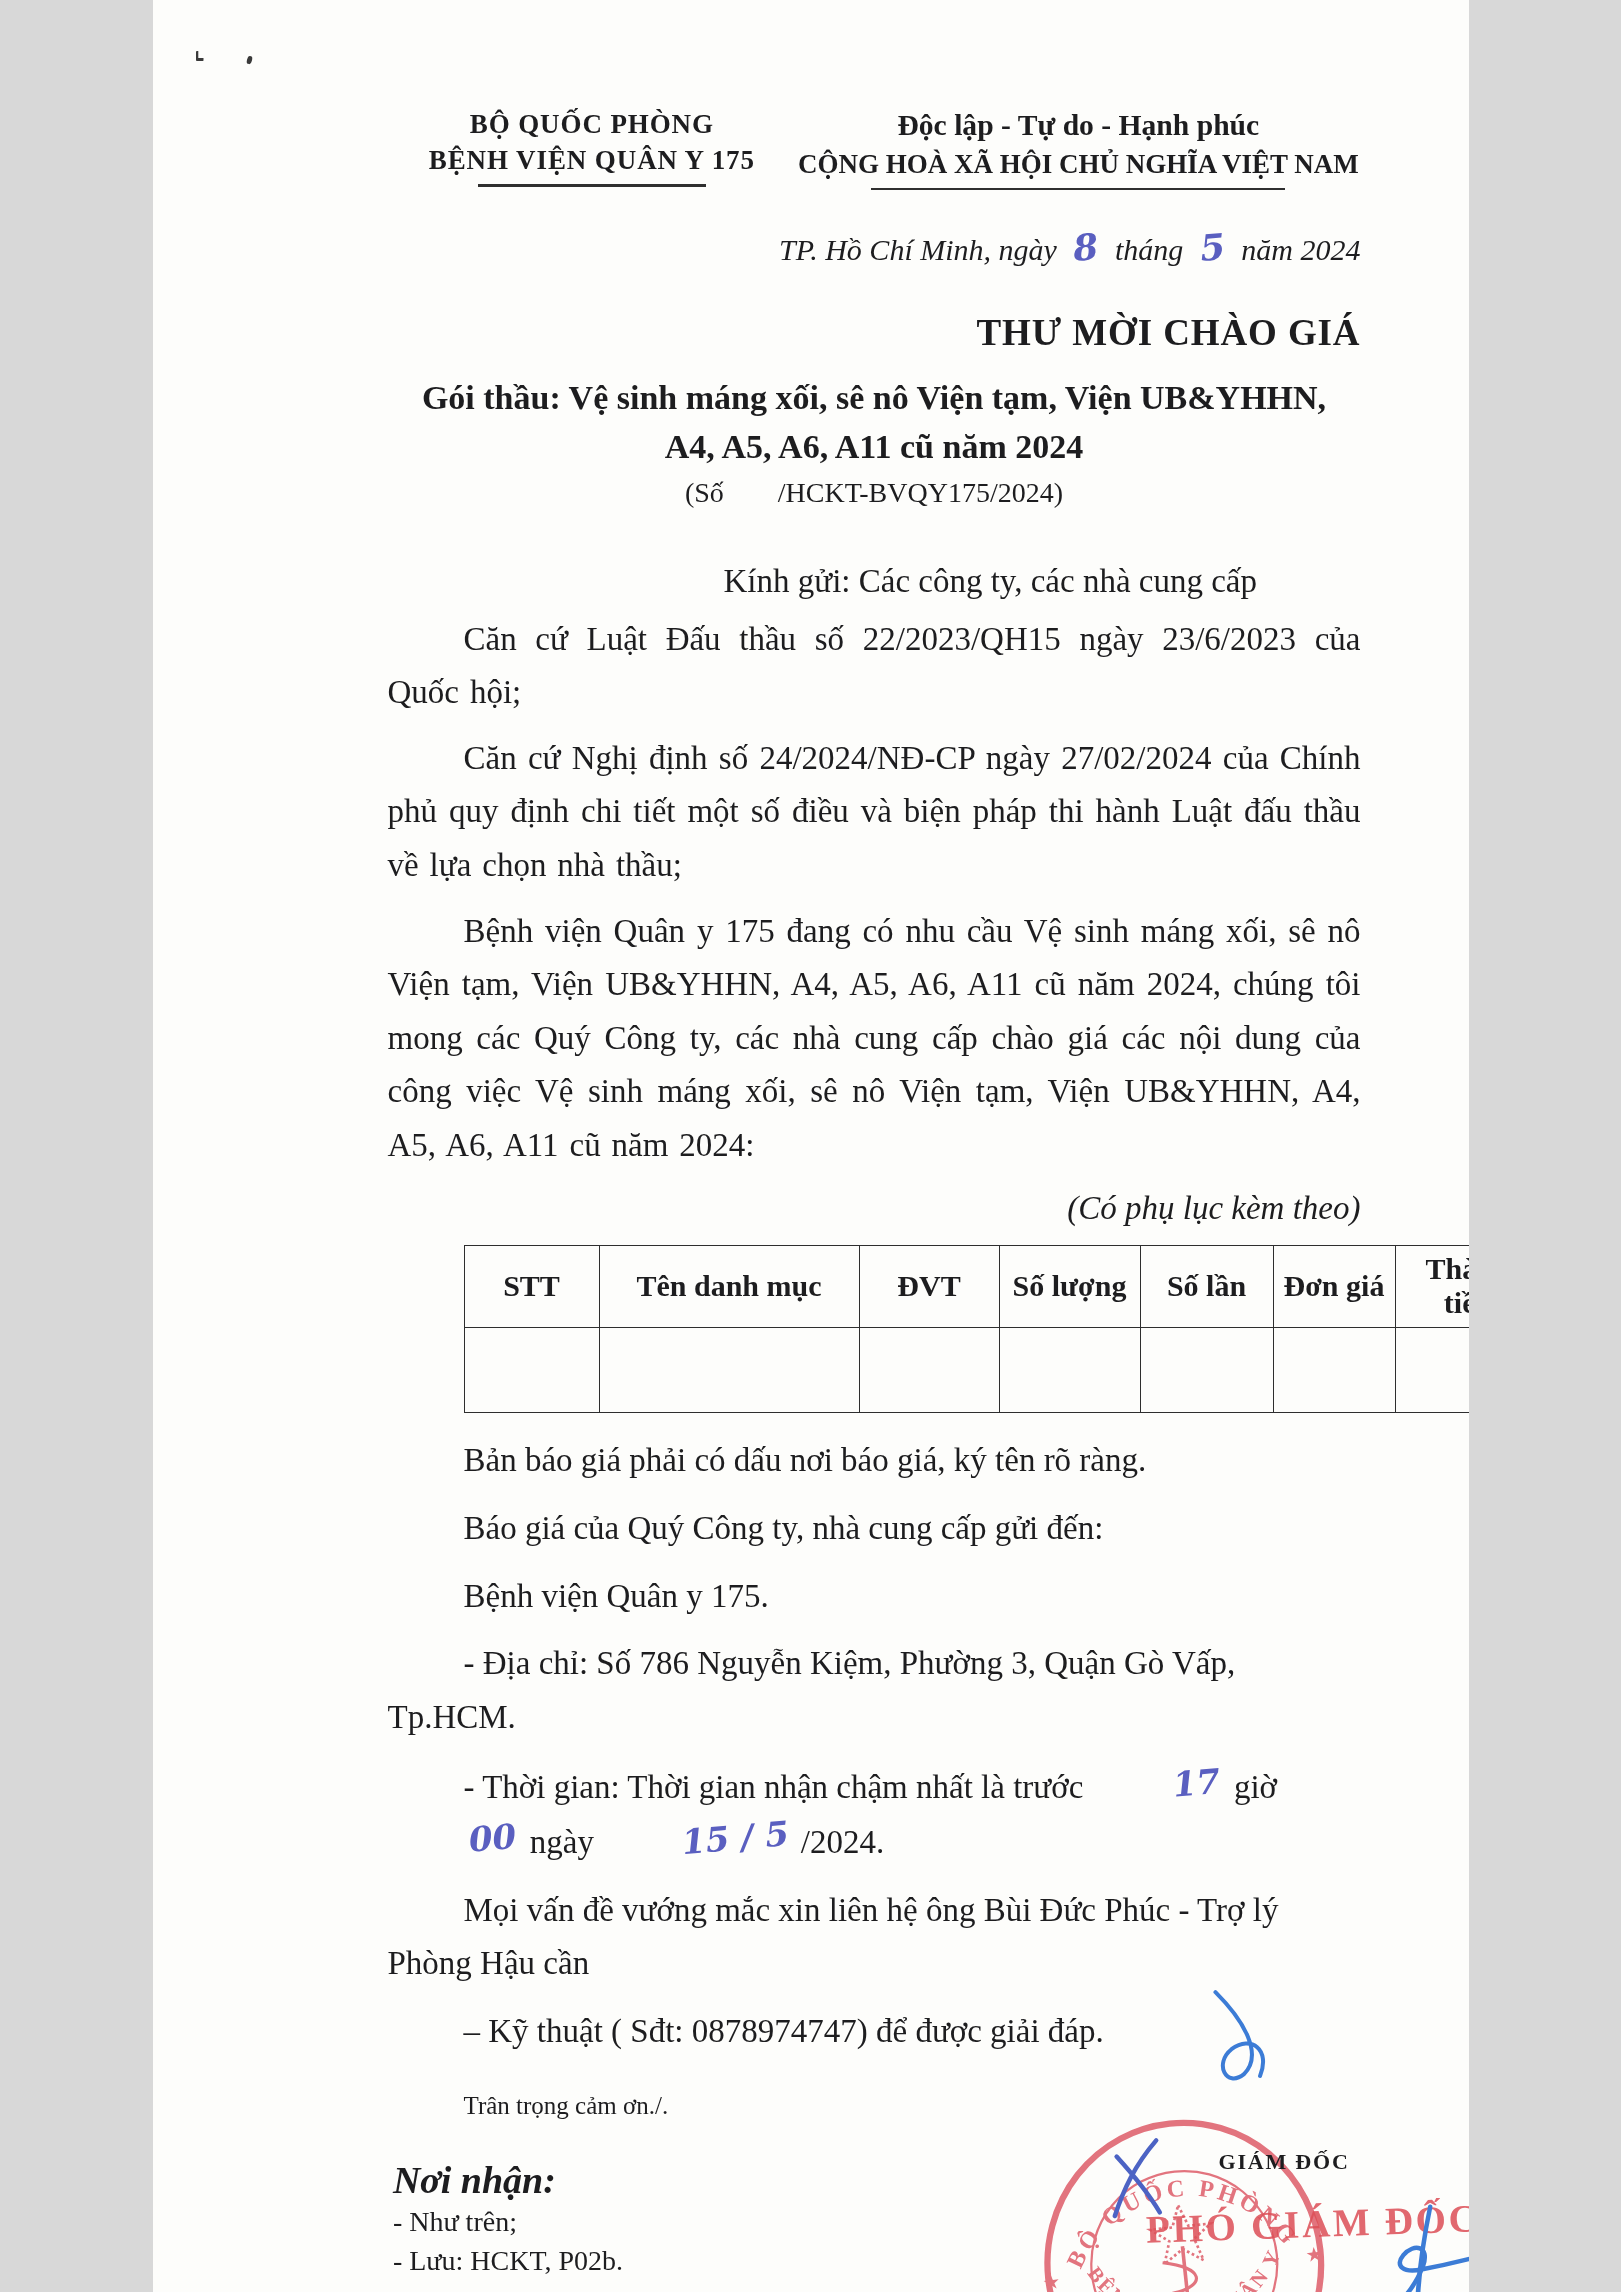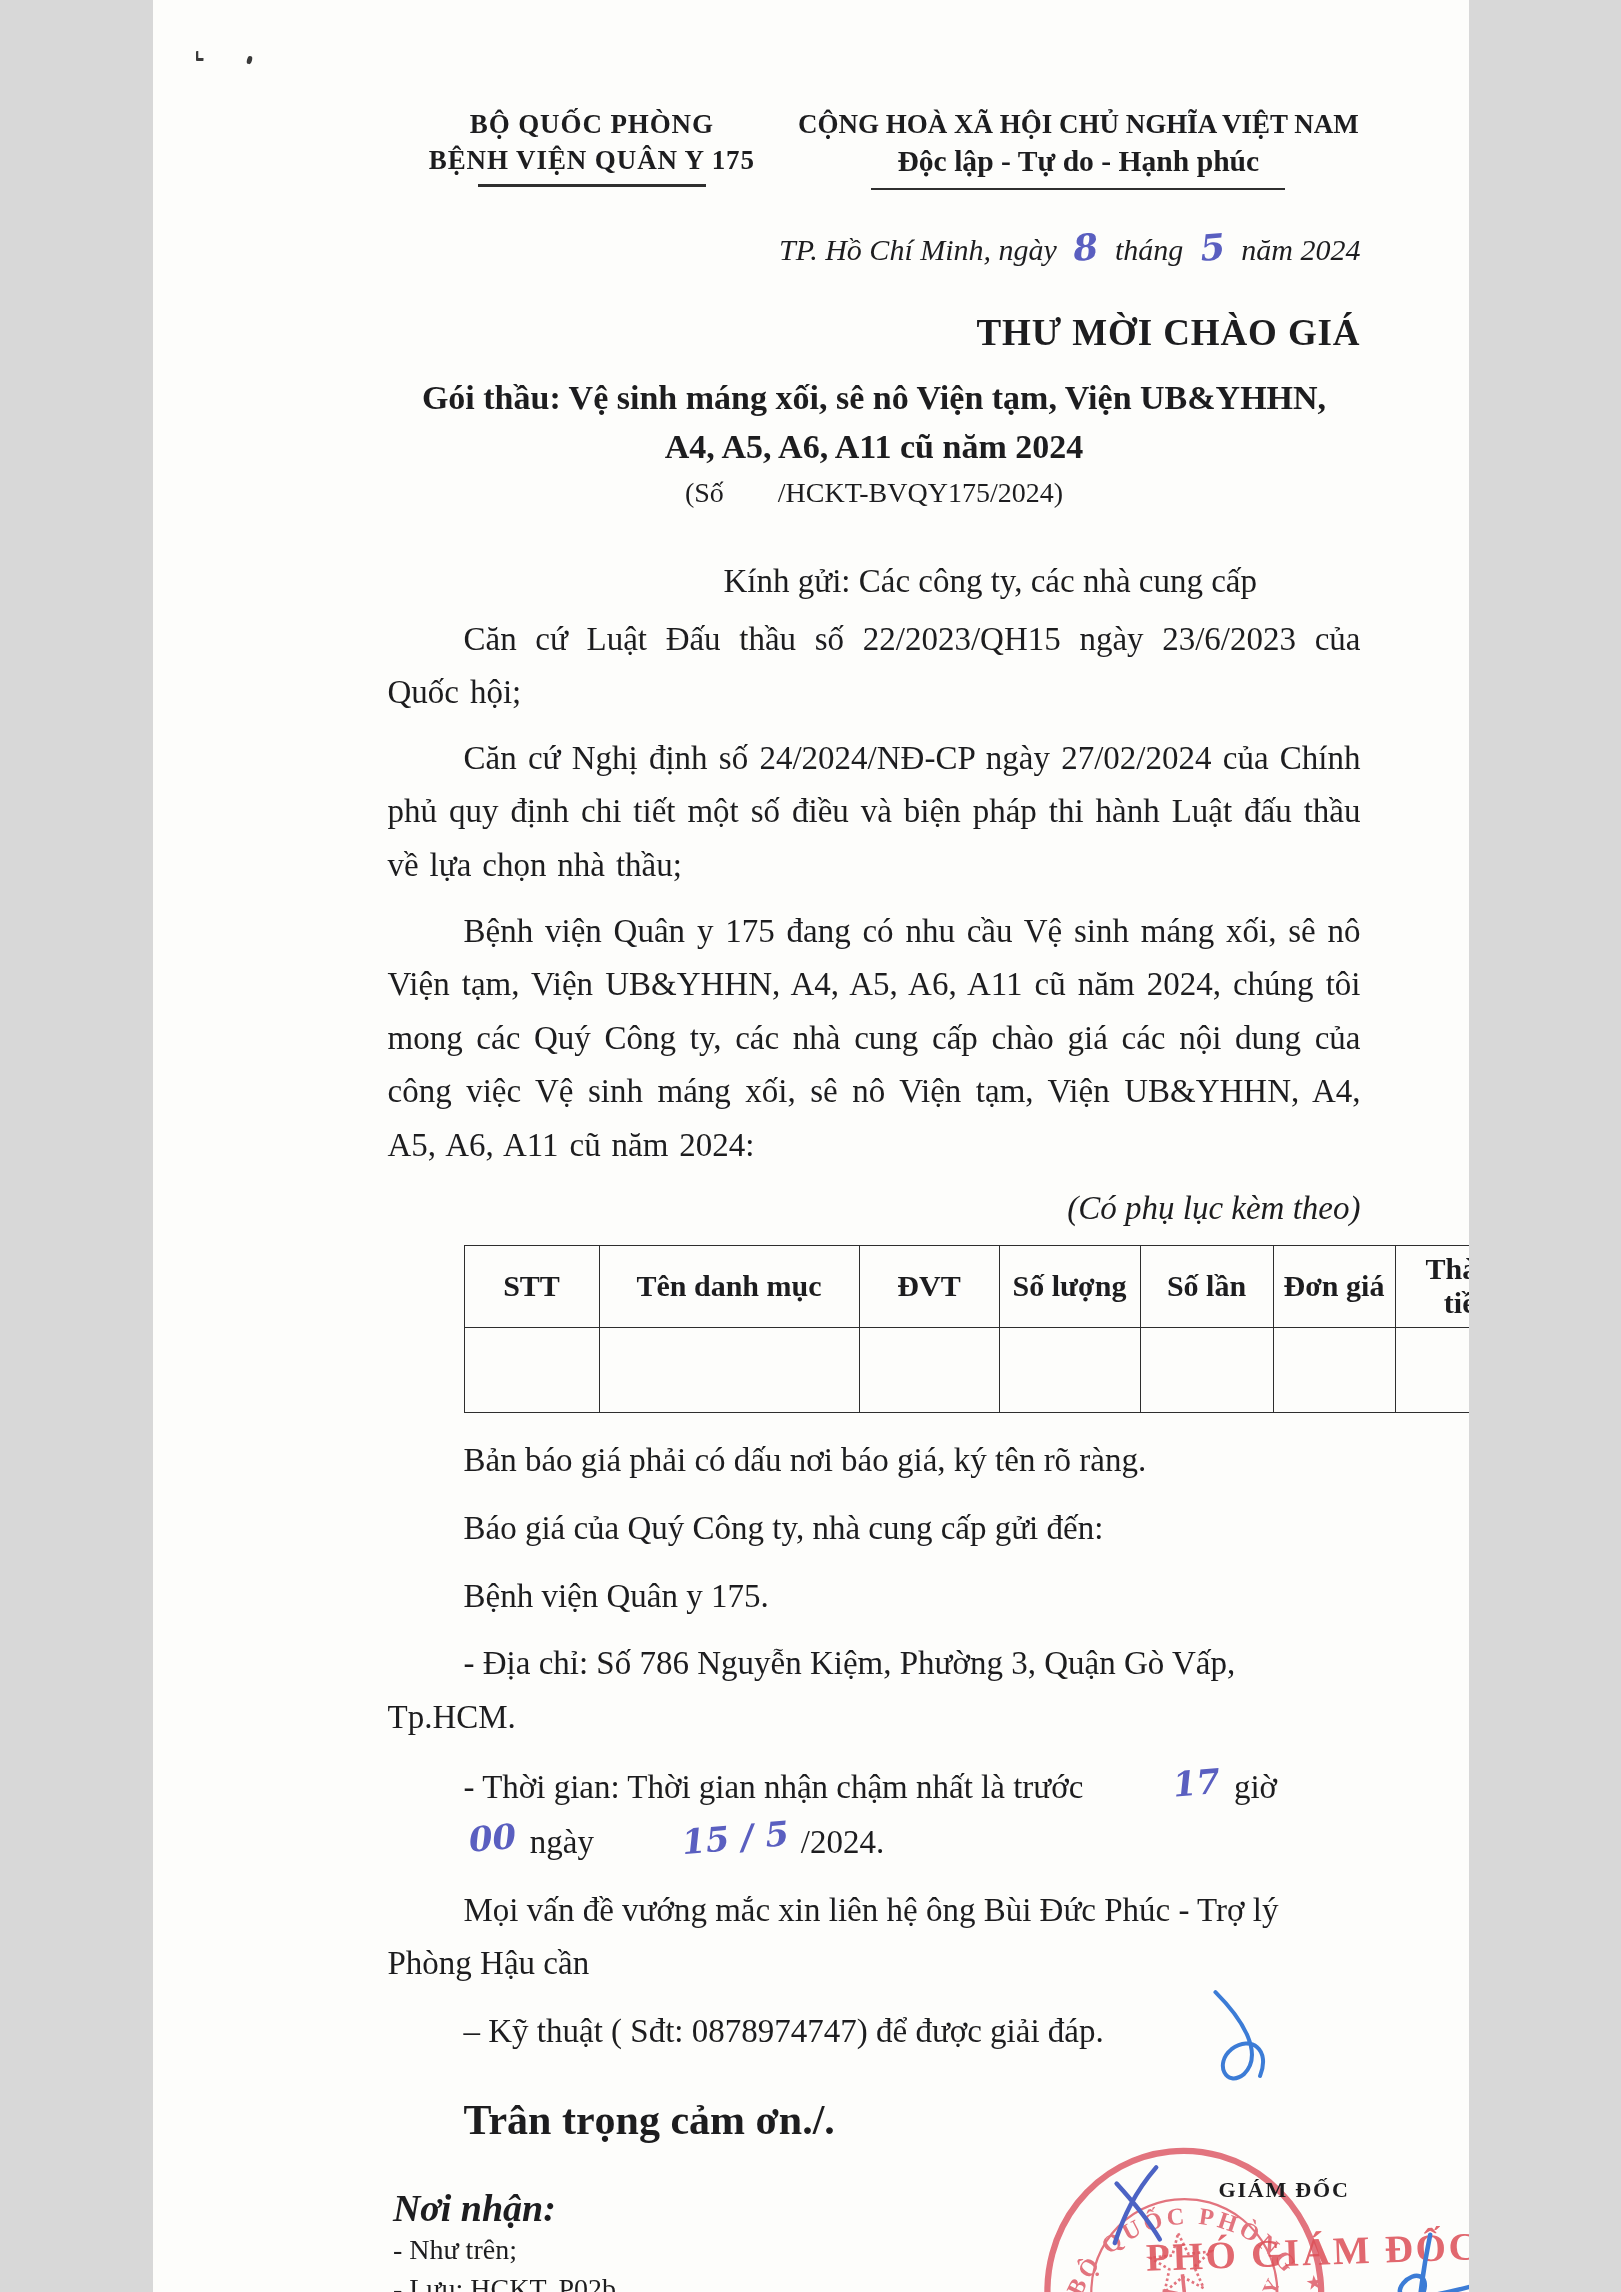--- a/index.html
+++ b/index.html
@@ -62,21 +62,21 @@
     font-size:30px;font-weight:bold;text-align:center;vertical-align:middle;
     height:77px;padding:1.8px 3.6px;line-height:1.15;
   }
   table.quote td{height:82px;}
 
   .after{margin-top:21.5px;font-size:33px;line-height:1.62;}
   .after .ln{text-indent:76px;margin-top:14.3px;}
   .timeparts .ink{color:#5a5fc0;}
   .contact-l2{margin-top:1.8px;text-indent:0;position:relative;}
   .scribble{position:absolute;left:811px;top:-19.7px;}
-  .thanks{margin-top:27px;font-size:42px;text-indent:76px;font-weight:bold;}
+  .thanks{margin-top:27px;font-size:25px;text-indent:76px;}
 
   
   .sigzone{position:relative;height:421px;margin-top:16px;}
   .recipients{position:absolute;left:5.4px;top:16px;}
   .recip-title{font-size:38px;font-weight:bold;font-style:italic;}
   .recip-item{font-size:28px;line-height:1.4;}
   .director{position:absolute;left:831px;top:7.2px;font-size:22px;font-weight:bold;letter-spacing:1.8px;}
   .kmark{position:absolute;left:716px;top:-7.2px;}
   .seal{position:absolute;left:648px;top:-30px;transform:rotate(-6deg);}
   .deputy{
@@ -97,22 +97,22 @@
   <span class="speck speck1"></span>
   <span class="speck speck2"></span>
 
   <div class="hdr">
     <div class="hdr-left">
       <div class="hdr-line">BỘ QUỐC PHÒNG</div>
       <div class="hdr-line">BỆNH VIỆN QUÂN Y 175</div>
       <div class="rule rule-left"></div>
     </div>
     <div class="hdr-right">
+      <div class="hdr-line" style="font-size:29.6px;">Độc lập - Tự do - Hạnh phúc</div>
       <div class="hdr-line">CỘNG HOÀ XÃ HỘI CHỦ NGHĨA VIỆT NAM</div>
-      <div class="hdr-line" style="font-size:29.6px;">Độc lập - Tự do - Hạnh phúc</div>
       <div class="rule rule-right"></div>
     </div>
   </div>
 
   <div class="dateline">
     <span>TP. Hồ Chí Minh, ngày</span>
     <span class="hand hand-ink" style="color:#5a5fc0;">8</span>
     <span>tháng</span>
     <span class="hand hand-ink" style="color:#5a5fc0;">5</span>
     <span>năm 2024</span>

